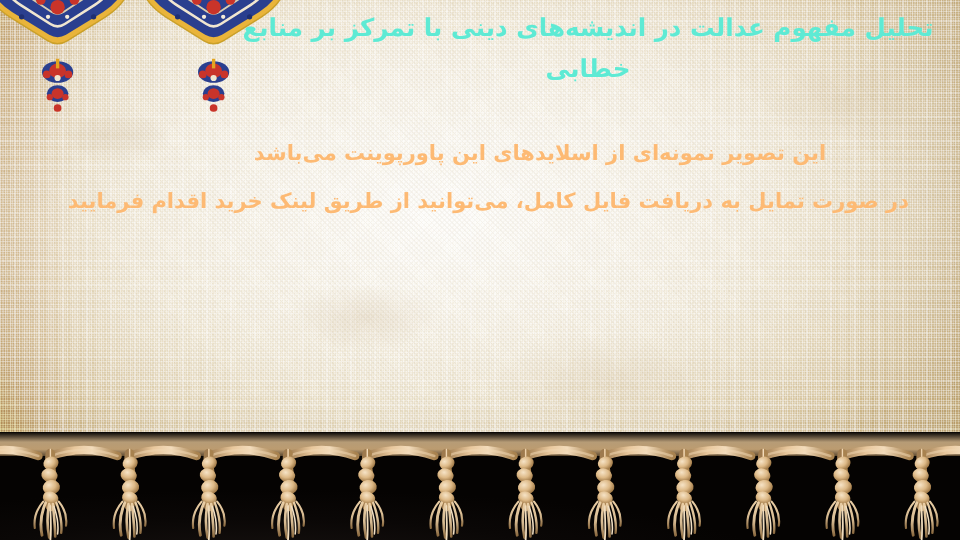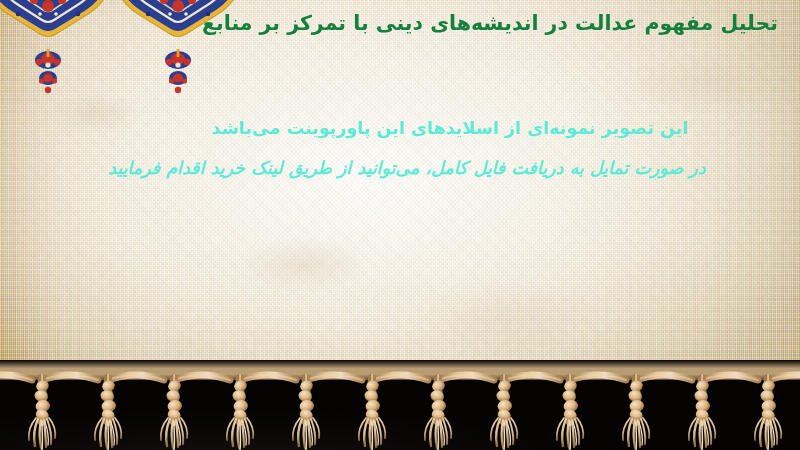--- a/index.html
+++ b/index.html
@@ -69,36 +69,36 @@
   
   .ornaments{position:absolute;left:0;top:-2px;width:260px;height:118px;}
 
   
   .text-layer{
     position:absolute;left:0;top:0;width:800px;height:378px;
     direction:rtl;text-align:center;
   }
   .title{
     position:absolute;left:190px;top:6px;width:600px;
-    font-size:20.5px;font-weight:bold;line-height:34px;color:#15803d;
+    font-size:20.5px;font-weight:bold;line-height:34px;color:#5eead4;
     text-align:center;letter-spacing:0px;
     text-shadow:0 1px 0 rgba(255,255,255,0.22);
   }
   .body-block{
     position:absolute;left:20px;top:108px;width:770px;
     text-align:center;
   }
   .body-line{
-    font-size:17.5px;font-weight:bold;color:#5eead4;
+    font-size:17.5px;font-weight:bold;color:#fdba74;
     line-height:40px;white-space:nowrap;
     text-shadow:0 1px 0 rgba(255,255,255,0.2);
   }
   .body-line.l1{padding-left:90px;}
   .body-line.l2{padding-left:6px;}
-  .body-line.l3{padding-left:4px;font-style:italic;}
+  .body-line.l3{padding-left:4px;}
 </style>
 </head>
 <body>
 
 <div class="slide">
 
   <div class="fabric">
     <div class="weave"></div>
     <div class="weave2"></div>
     <div class="stain"></div>
@@ -190,20 +190,21 @@
       </g>
       <g transform="translate(178,62)">
         <use href="#pendant"></use>
       </g>
     </svg>
   </div>
 
   <div class="text-layer">
     <div class="title">
       <span>تحلیل مفهوم عدالت در اندیشه‌های دینی با تمرکز بر منابع</span><br>
+      <span>خطابی</span>
     </div>
 
     <div class="body-block">
       <div class="body-line l1">این تصویر نمونه‌ای از اسلایدهای این پاورپوینت می‌باشد</div>
       <div class="body-line l3">در صورت تمایل به دریافت فایل کامل، می‌توانید از طریق لینک خرید اقدام فرمایید</div>
     </div>
   </div>
 
   <div class="fringe-band">
     <div class="carpet-edge"></div>

